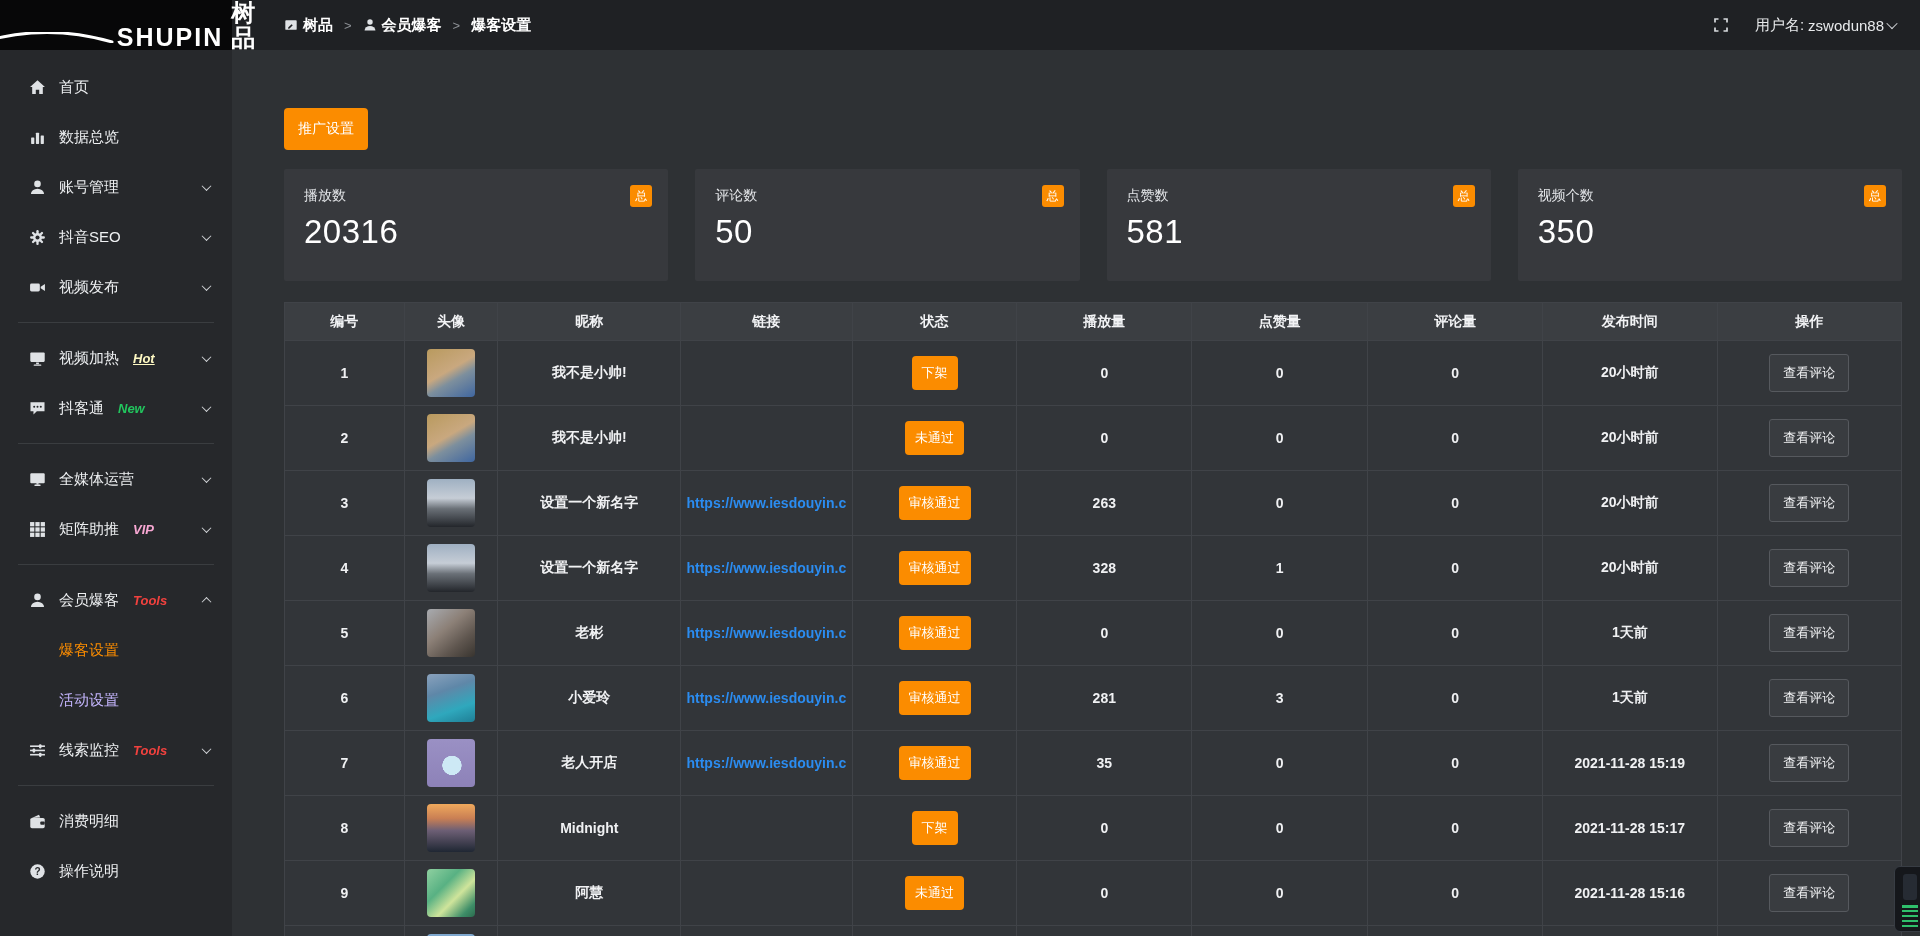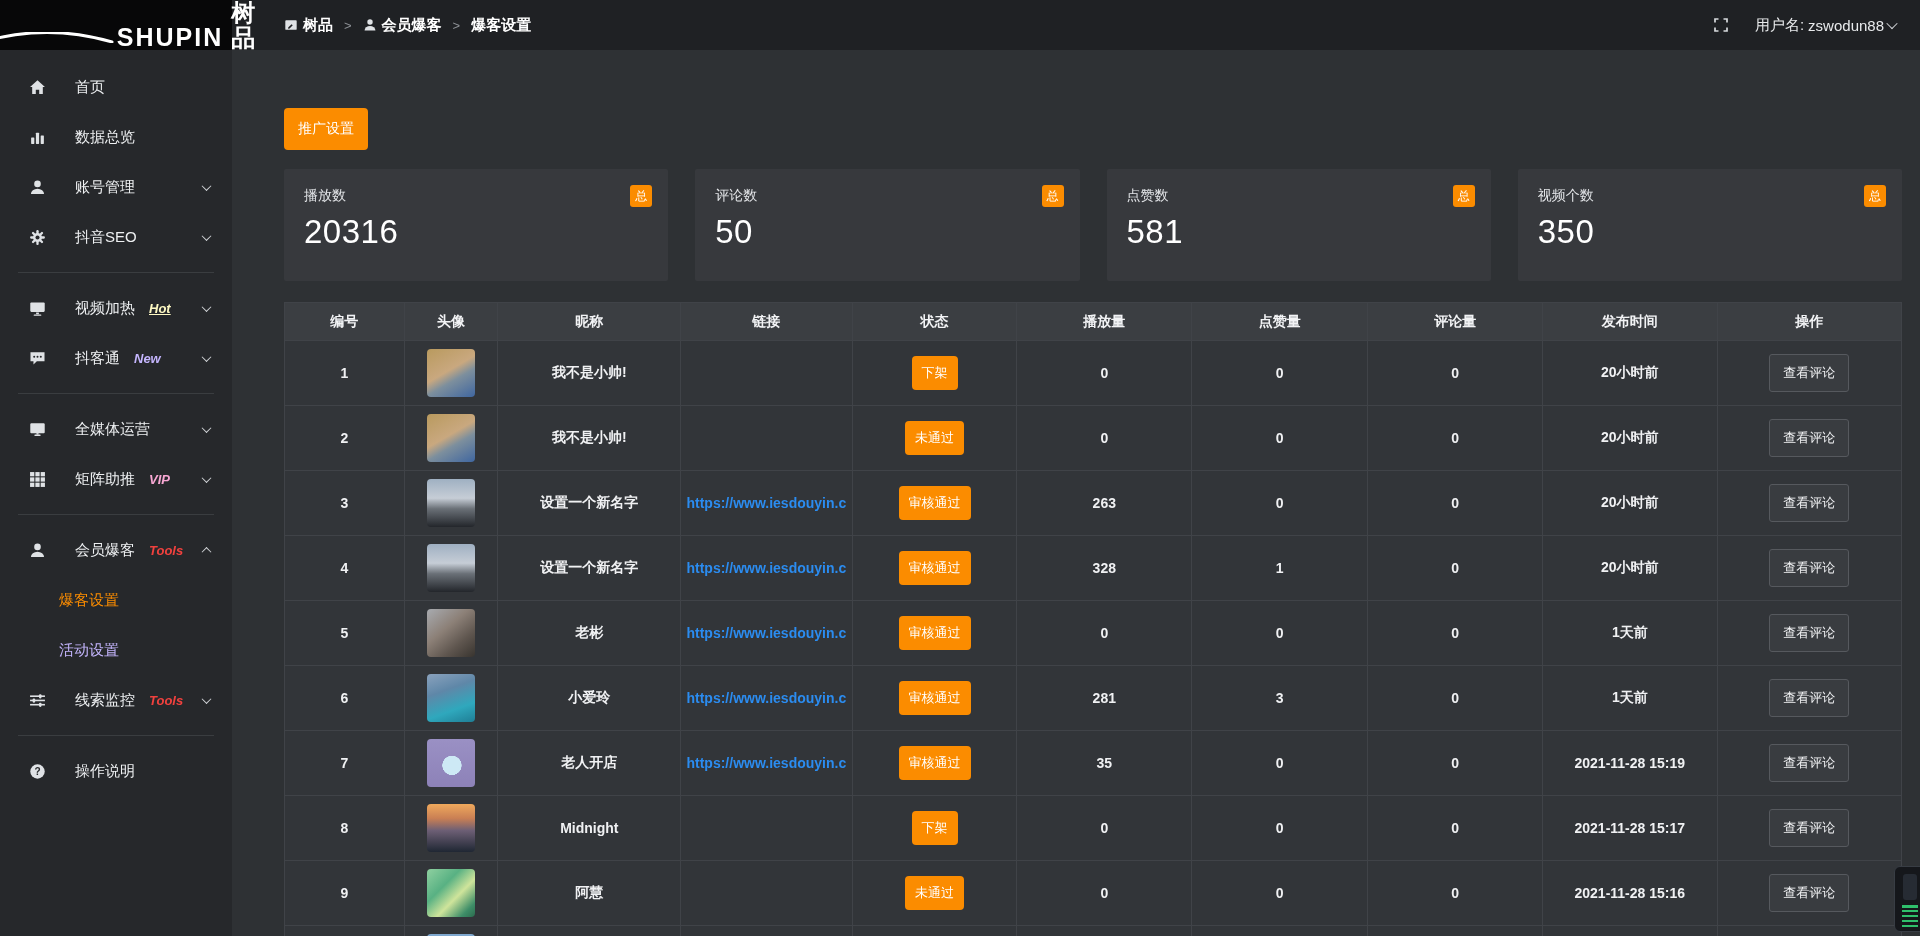--- a/index.html
+++ b/index.html
@@ -30,21 +30,21 @@
     border-bottom:1.5px solid #cfd2d6}
   .chev.down{transform:rotate(45deg) translate(-1px,-1px)}
   .chev.up{transform:rotate(-135deg) translate(-1px,-1px)}
 
   
   .sidebar{position:fixed;top:50px;left:0;width:232px;height:886px;background:#26282b;
     padding-top:12px;overflow:hidden;z-index:10}
   .nav-item{height:50px;display:flex;align-items:center;padding:0 22px 0 28px;cursor:pointer}
   .ico{display:inline-flex;width:18px;justify-content:center}
   .ico svg{width:17px;height:17px}
-  .nav-label{font-size:15px;color:#eef0f2;margin-left:29px}
+  .nav-label{font-size:15px;color:#eef0f2;margin-left:13px}
   .nav-tag{font-size:13px;font-weight:700;font-style:italic;margin-left:14px}
   .nav-item .chev{margin-left:auto;width:7px;height:7px}
   .nav-sub{height:50px;line-height:50px;padding-left:59px;font-size:15px;color:#c4b5fd;cursor:pointer}
   .nav-sub.active{color:#fb8c00}
   .divider{height:1px;background:#3a3d40;margin:10px 18px}
 
   
   .main{position:absolute;top:50px;left:232px;width:1688px;padding:58px 18px 0 52px}
   .promo-btn{display:inline-block;background:#fb8c00;color:#fff;border:none;border-radius:4px;
     height:42px;padding:12px 14px;font-size:14px;cursor:pointer;
@@ -181,20 +181,30 @@
             <rect x="6.9" y="1" width="2.2" height="14" rx="1" transform="rotate(45 8 8)"></rect>
             <rect x="6.9" y="1" width="2.2" height="14" rx="1" transform="rotate(90 8 8)"></rect>
             <rect x="6.9" y="1" width="2.2" height="14" rx="1" transform="rotate(135 8 8)"></rect>
             <circle cx="8" cy="8" r="4.2"></circle>
             <circle cx="8" cy="8" r="1.9" fill="#26282b"></circle>
           </svg>
         </span>
         <span class="nav-label">抖音SEO</span>
         <span class="chev down"></span>
       </div>
+      <div class="nav-item">
+        <span class="ico">
+          <svg viewBox="0 0 16 16" fill="#dfe2e5">
+            <rect x="1" y="4.2" width="9.2" height="7.6" rx="1.4"></rect>
+            <path d="M11 7.2 15 4.8v6.4L11 8.8z"></path>
+          </svg>
+        </span>
+        <span class="nav-label">视频发布</span>
+        <span class="chev down"></span>
+      </div>
       <div class="divider"></div>
       <div class="nav-item">
         <span class="ico">
           <svg viewBox="0 0 16 16" fill="#dfe2e5">
             <rect x="1.2" y="2.4" width="13.6" height="8.8" rx="1"></rect>
             <rect x="6.7" y="11.8" width="2.6" height="1.6"></rect>
             <rect x="4.4" y="13.6" width="7.2" height="1.3" rx="0.6"></rect>
           </svg>
         </span>
         <span class="nav-label">视频加热</span>
@@ -204,21 +214,21 @@
       <div class="nav-item">
         <span class="ico">
           <svg viewBox="0 0 16 16" fill="#dfe2e5">
             <path d="M1.4 2.2h13.2v8.4H7.4l-3.2 3v-3H1.4z"></path>
             <circle cx="4.9" cy="6.4" r="0.95" fill="#26282b"></circle>
             <circle cx="8" cy="6.4" r="0.95" fill="#26282b"></circle>
             <circle cx="11.1" cy="6.4" r="0.95" fill="#26282b"></circle>
           </svg>
         </span>
         <span class="nav-label">抖客通</span>
-        <span class="nav-tag" style="color: #c4b5fd;">New</span>
+        <span class="nav-tag" style="color: #22c55e;">New</span>
         <span class="chev down"></span>
       </div>
       <div class="divider"></div>
       <div class="nav-item">
         <span class="ico">
           <svg viewBox="0 0 16 16" fill="#dfe2e5">
             <rect x="1.2" y="2.2" width="13.6" height="9.4" rx="1"></rect>
             <rect x="7" y="11.4" width="2" height="1.4"></rect>
             <rect x="5" y="12.8" width="6" height="1.4" rx="0.7"></rect>
           </svg>
@@ -267,20 +277,30 @@
             <rect x="9.4" y="2" width="2.4" height="4" rx="1"></rect>
             <rect x="3.4" y="6" width="2.4" height="4" rx="1"></rect>
             <rect x="9.4" y="10" width="2.4" height="4" rx="1"></rect>
           </svg>
         </span>
         <span class="nav-label">线索监控</span>
         <span class="nav-tag" style="color: rgb(240, 65, 62);">Tools</span>
         <span class="chev down"></span>
       </div>
       <div class="divider"></div>
+      <div class="nav-item">
+        <span class="ico">
+          <svg viewBox="0 0 16 16" fill="#dfe2e5">
+            <path d="M2.6 4.6 9.4 1.6l1.2 2.6z"></path>
+            <rect x="1.2" y="4.6" width="13.6" height="9.8" rx="1.6"></rect>
+            <rect x="10.6" y="8" width="4.2" height="3" rx="1" fill="#26282b"></rect>
+          </svg>
+        </span>
+        <span class="nav-label">消费明细</span>
+      </div>
       <div class="nav-item">
         <span class="ico">
           <svg viewBox="0 0 16 16">
             <circle cx="8" cy="8" r="6.8" fill="#dfe2e5"></circle>
             <text x="8" y="11.2" text-anchor="middle" font-size="9.5" font-weight="bold" fill="#26282b">?</text>
           </svg>
         </span>
         <span class="nav-label">操作说明</span>
       </div>
     </nav>

